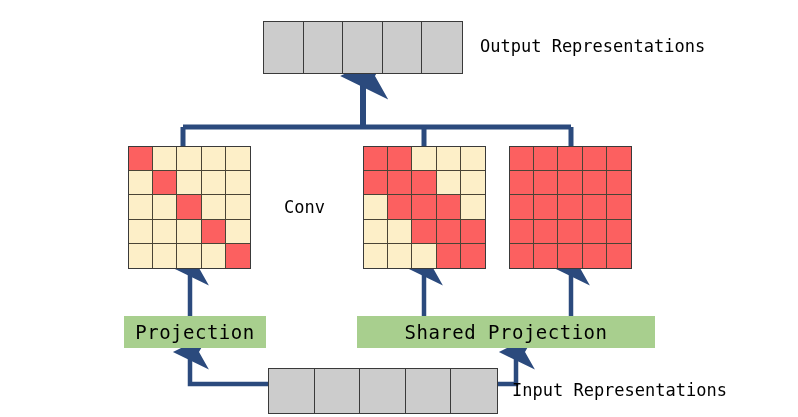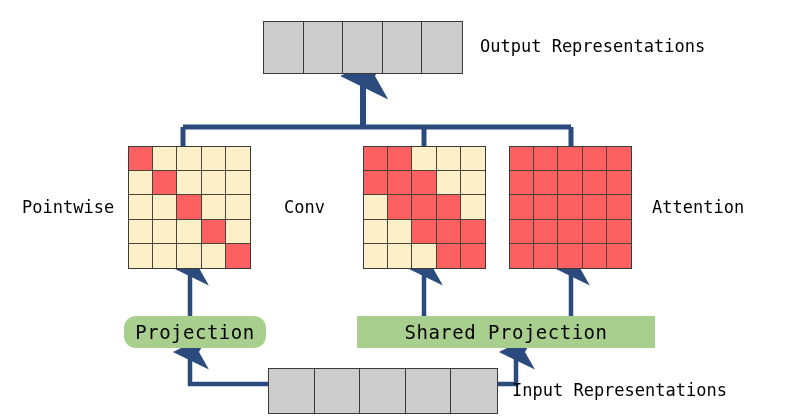--- a/index.html
+++ b/index.html
@@ -135,25 +135,23 @@
 
   <div class="token-row" style="left:263px; top:21px; width:200px; height:53px;">
     <div class="token-cell" style="width:20%"></div>
     <div class="token-cell" style="width:20%"></div>
     <div class="token-cell" style="width:20%"></div>
     <div class="token-cell" style="width:20%"></div>
     <div class="token-cell" style="width:20%"></div>
   </div>
   <div class="label" style="left:480px; top:38px;">Output Representations</div>
 
-  <div class="label" style="left:22px; top:199px;">Pointwise</div>
 
   <div class="label" style="left:284px; top:199px;">Conv</div>
 
-  <div class="label" style="left:652px; top:199px;">Attention</div>
 
   <div class="matrix" style="left:128px; top:146px; width:123px; height:123px;
               grid-template-columns:repeat(5,1fr); grid-template-rows:repeat(5,1fr);">
       <div class="m-cell" style="background: rgb(252, 96, 96);"></div>
       <div class="m-cell" style="background: rgb(253, 239, 200);"></div>
       <div class="m-cell" style="background: rgb(253, 239, 200);"></div>
       <div class="m-cell" style="background: rgb(253, 239, 200);"></div>
       <div class="m-cell last-col" style="background: rgb(253, 239, 200);"></div>
       <div class="m-cell" style="background: rgb(253, 239, 200);"></div>
       <div class="m-cell" style="background: rgb(252, 96, 96);"></div>
@@ -228,21 +226,21 @@
       <div class="m-cell" style="background: rgb(252, 96, 96);"></div>
       <div class="m-cell" style="background: rgb(252, 96, 96);"></div>
       <div class="m-cell last-col" style="background: rgb(252, 96, 96);"></div>
       <div class="m-cell last-row" style="background: rgb(252, 96, 96);"></div>
       <div class="m-cell last-row" style="background: rgb(252, 96, 96);"></div>
       <div class="m-cell last-row" style="background: rgb(252, 96, 96);"></div>
       <div class="m-cell last-row" style="background: rgb(252, 96, 96);"></div>
       <div class="m-cell last-col last-row" style="background: rgb(252, 96, 96);"></div>
     </div>
 
-  <div class="proj-box" style="left:124px; top:316px; width:142px; height:32px;border-radius:12px;">Projection</div>
+  <div class="proj-box" style="left:124px; top:316px; width:142px; height:32px;">Projection</div>
 
   <div class="proj-box" style="left:357px; top:316px; width:298px; height:32px;">Shared Projection</div>
 
   <div class="token-row" style="left:268px; top:368px; width:230px; height:46px;">
     <div class="token-cell" style="width:20%"></div>
     <div class="token-cell" style="width:20%"></div>
     <div class="token-cell" style="width:20%"></div>
     <div class="token-cell" style="width:20%"></div>
     <div class="token-cell" style="width:20%"></div>
   </div>

